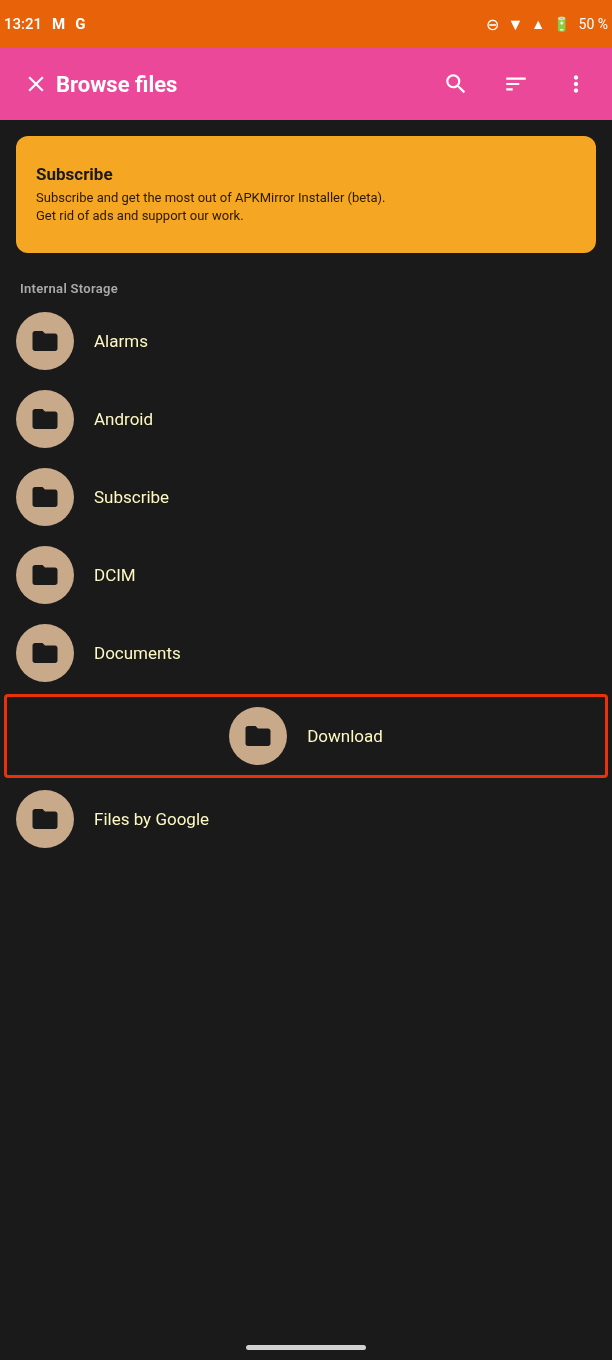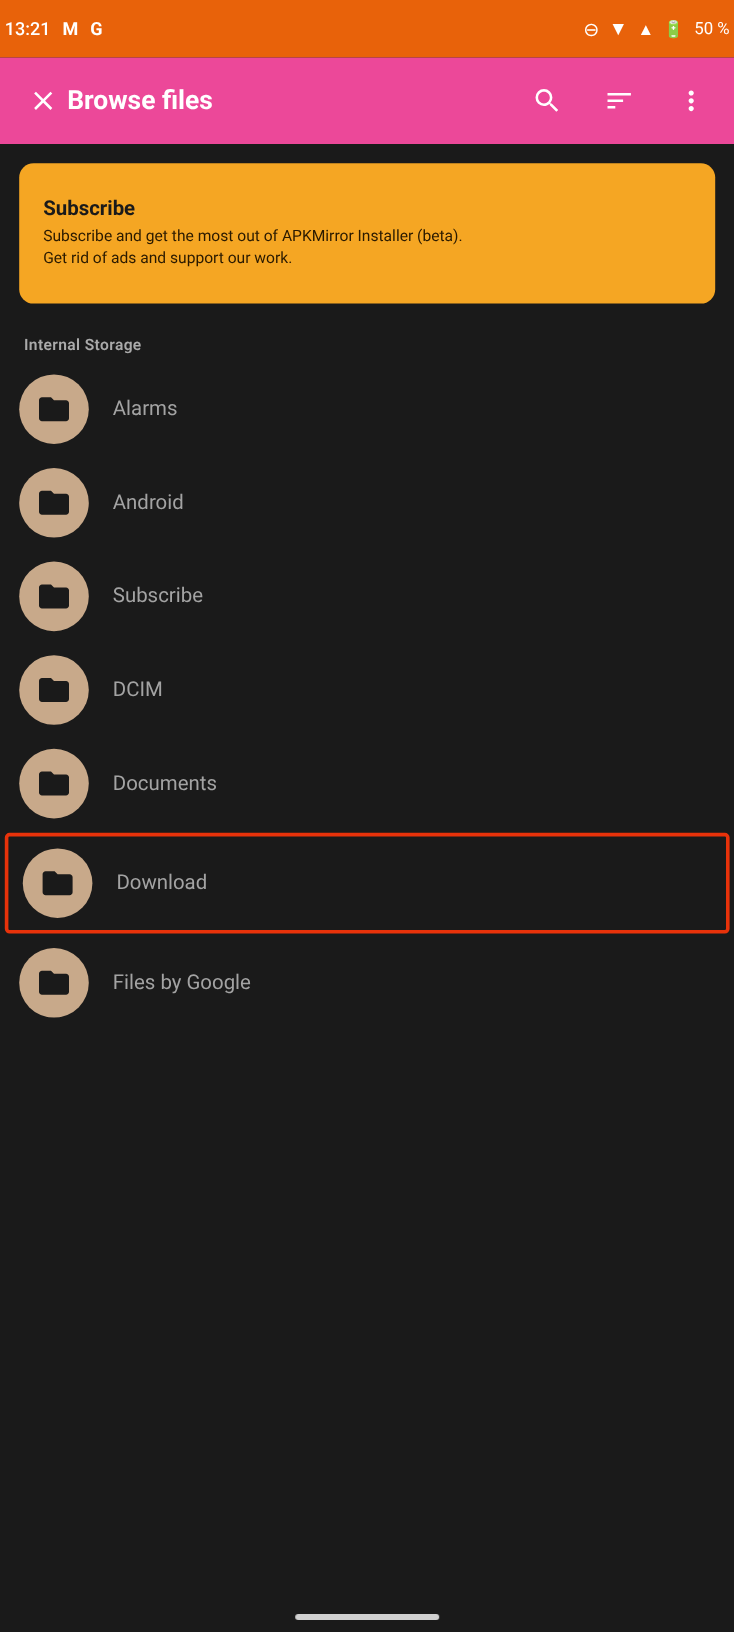--- a/index.html
+++ b/index.html
@@ -111,40 +111,41 @@
       align-items: center;
       padding: 10px 16px;
       cursor: pointer;
       position: relative;
     }
     .file-item.highlighted {
       border: 3px solid #e8320a;
       border-radius: 4px;
       margin: 2px 4px;
       padding: 10px 12px;
+      justify-content: center;
     }
 
     .folder-icon-wrap {
       width: 58px;
       height: 58px;
       background: #c8a98a;
       border-radius: 50%;
       display: flex;
       align-items: center;
       justify-content: center;
       flex-shrink: 0;
       margin-right: 20px;
     }
     .folder-icon-wrap svg {
       fill: #1a1a1a;
     }
 
     .file-name {
       font-size: 17px;
-      color: #a3a3a3;
+      color: #fef9c3;
       font-weight: 400;
     }
 
     
     .home-indicator {
       position: fixed;
       bottom: 10px;
       left: 50%;
       transform: translateX(-50%);
       width: 120px;

